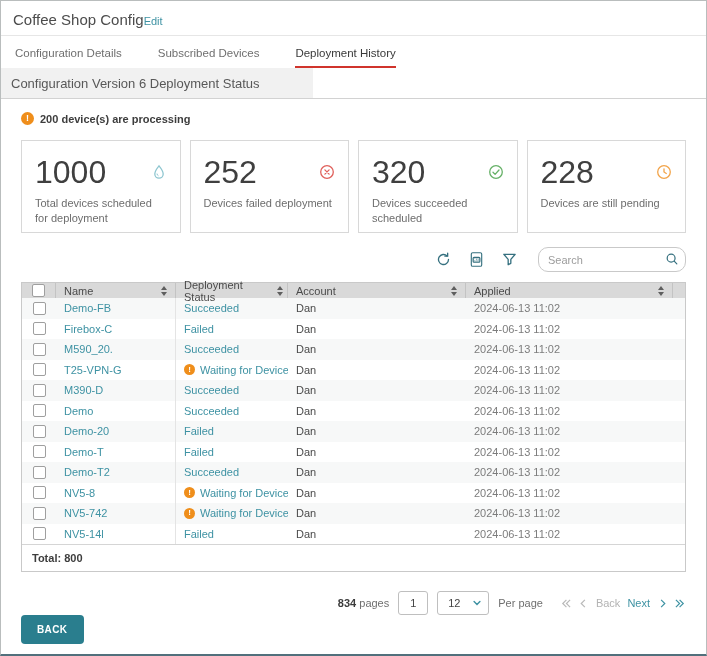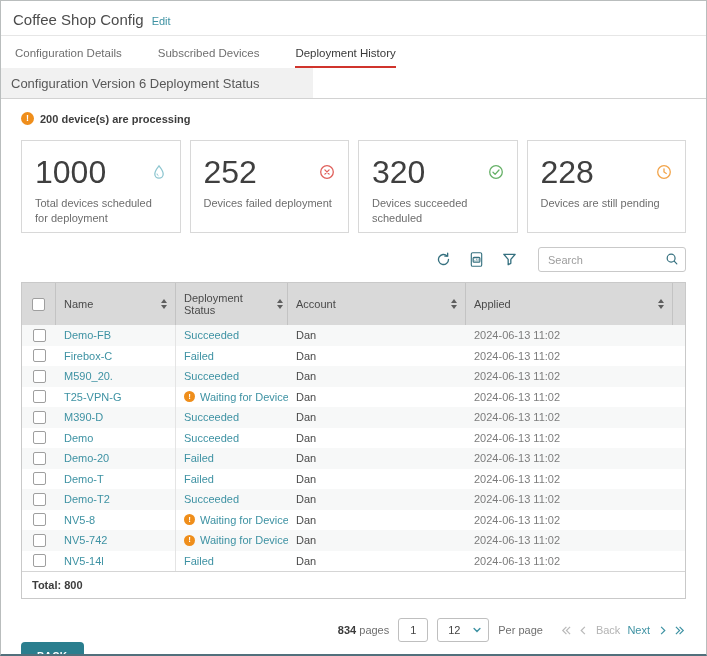--- a/index.html
+++ b/index.html
@@ -5,21 +5,21 @@
   :root{
     --teal:#3e92a3; --red:#d0342c; --orange:#ef8e1b; --btn:#2a7e8e;
   }
   html,body{margin:0;padding:0;background:#fff;}
   .frame{
     width:707px;height:656px;box-sizing:border-box;overflow:hidden;
     border:1px solid #b9bdbd;border-bottom:2px solid #51707c;background:#fff;
     font-family:"Liberation Sans",sans-serif;display:flex;flex-direction:column;
   }
   
-  .page-header{padding:10px 12px 7px;border-bottom:1px solid #e6e6e6;display:flex;align-items:baseline;gap:8px;}
+  .page-header{padding:10px 12px 7px;border-bottom:1px solid #e6e6e6;display:flex;align-items:baseline;}
   .page-title{font-size:15px;color:#4c4c4c;}
   .edit-link{font-size:11px;color:var(--teal);cursor:pointer;}
   
   .tabs{display:flex;gap:36px;padding:11px 14px 0;}
   .tab{font-size:11.5px;color:#6f6f6f;padding-bottom:7px;cursor:pointer;border-bottom:2px solid transparent;}
   .tab.active{color:#3a3a3a;border-bottom-color:var(--red);}
   
   .section-bar{border-bottom:1px solid #d2d2d2;line-height:0;}
   .section-inner{display:inline-block;background:#f1f1f1;min-width:312px;box-sizing:border-box;padding:6px 10px;line-height:normal;}
   .section-title{font-size:13px;color:#585858;}
@@ -32,29 +32,29 @@
   .card{flex:1;border:1px solid #d8d8d8;background:#fff;box-sizing:border-box;height:93px;padding:15px 13px 10px;}
   .card-num{font-size:32px;color:#3f3f3f;display:flex;align-items:center;gap:9px;line-height:1;justify-content:space-between;}
   .card-ico{display:inline-flex;}
   .card-ico svg{width:16px;height:16px;display:block;}
   .card-label{font-size:11px;color:#6d6d6d;margin-top:8px;line-height:1.4;}
   
   .toolbar{display:flex;justify-content:flex-end;align-items:center;gap:16px;margin:14px 20px 10px;}
   .tool-btn{color:#35707f;cursor:pointer;display:inline-flex;}
   .tool-btn svg{width:17px;height:17px;}
   .searchbox{position:relative;margin-left:4px;}
-  .searchbox input{width:148px;height:25px;border:1px solid #c9c9c9;border-radius:3px;font-size:11px;padding:0 28px 0 9px;color:#555;box-sizing:border-box;outline:none;font-family:inherit;}
+  .searchbox input{width:148px;height:25px;border:1px solid #c9c9c9;border-radius:10px;font-size:11px;padding:0 28px 0 9px;color:#555;box-sizing:border-box;outline:none;font-family:inherit;}
   .searchbox input::placeholder{color:#9c9c9c;}
   .search-ico{position:absolute;right:7px;top:5px;color:#35707f;display:inline-flex;}
   .search-ico svg{width:14px;height:14px;}
   
   .table{margin:0 20px;border:1px solid #c9c9c9;}
   .thead,.trow{display:grid;grid-template-columns:34px 120px 112px 178px 1fr 12px;align-items:center;}
   .thead{background:#d9d9d9;}
-  .th{font-size:11px;color:#4a4a4a;padding:0 8px;height:42px;display:flex;align-items:center;border-right:1px solid #c3c3c3;box-sizing:border-box;cursor:pointer;gap:34px;}
+  .th{font-size:11px;color:#4a4a4a;padding:0 8px;height:15px;display:flex;align-items:center;border-right:1px solid #c3c3c3;box-sizing:border-box;cursor:pointer;gap:34px;}
   .th:last-child{border-right:none;}
   .sort{display:inline-flex;flex-direction:column;gap:2px;margin-left:auto;}
   .sort i{width:0;height:0;border-left:3px solid transparent;border-right:3px solid transparent;}
   .sort .up{border-bottom:4px solid #5e5e5e;}
   .sort .dn{border-top:4px solid #5e5e5e;}
   .cb{width:11px;height:11px;border:1px solid #9f9f9f;border-radius:2px;background:#fff;display:block;margin:0 auto;cursor:pointer;}
   .trow{height:20.5px;font-size:11px;}
   .trow:nth-child(odd){background:#f7f8f8;}
   .td{padding:0 8px;white-space:nowrap;overflow:hidden;align-self:stretch;display:flex;align-items:center;box-sizing:border-box;}
   .td.namecell{border-right:1px solid #e4e4e4;}

